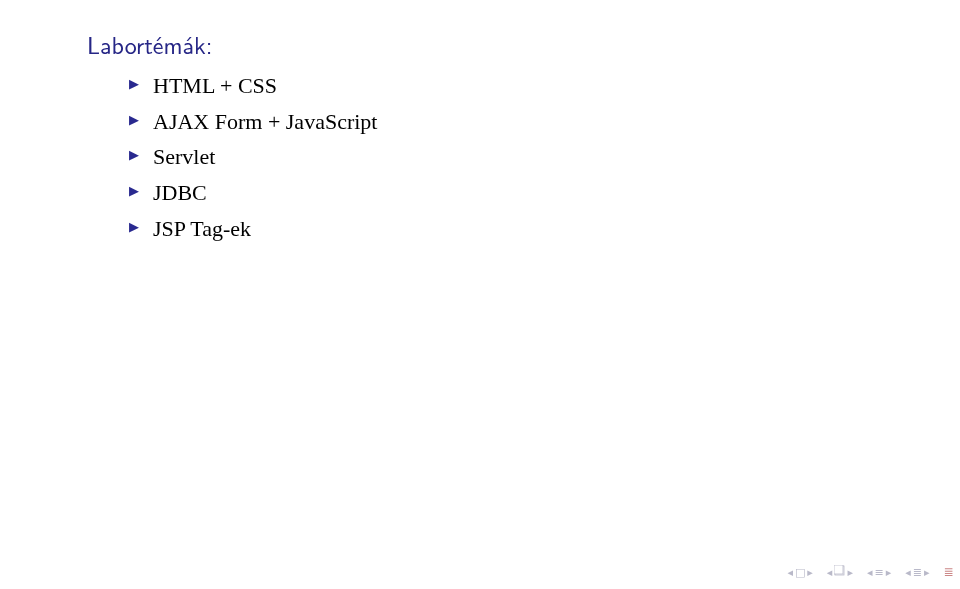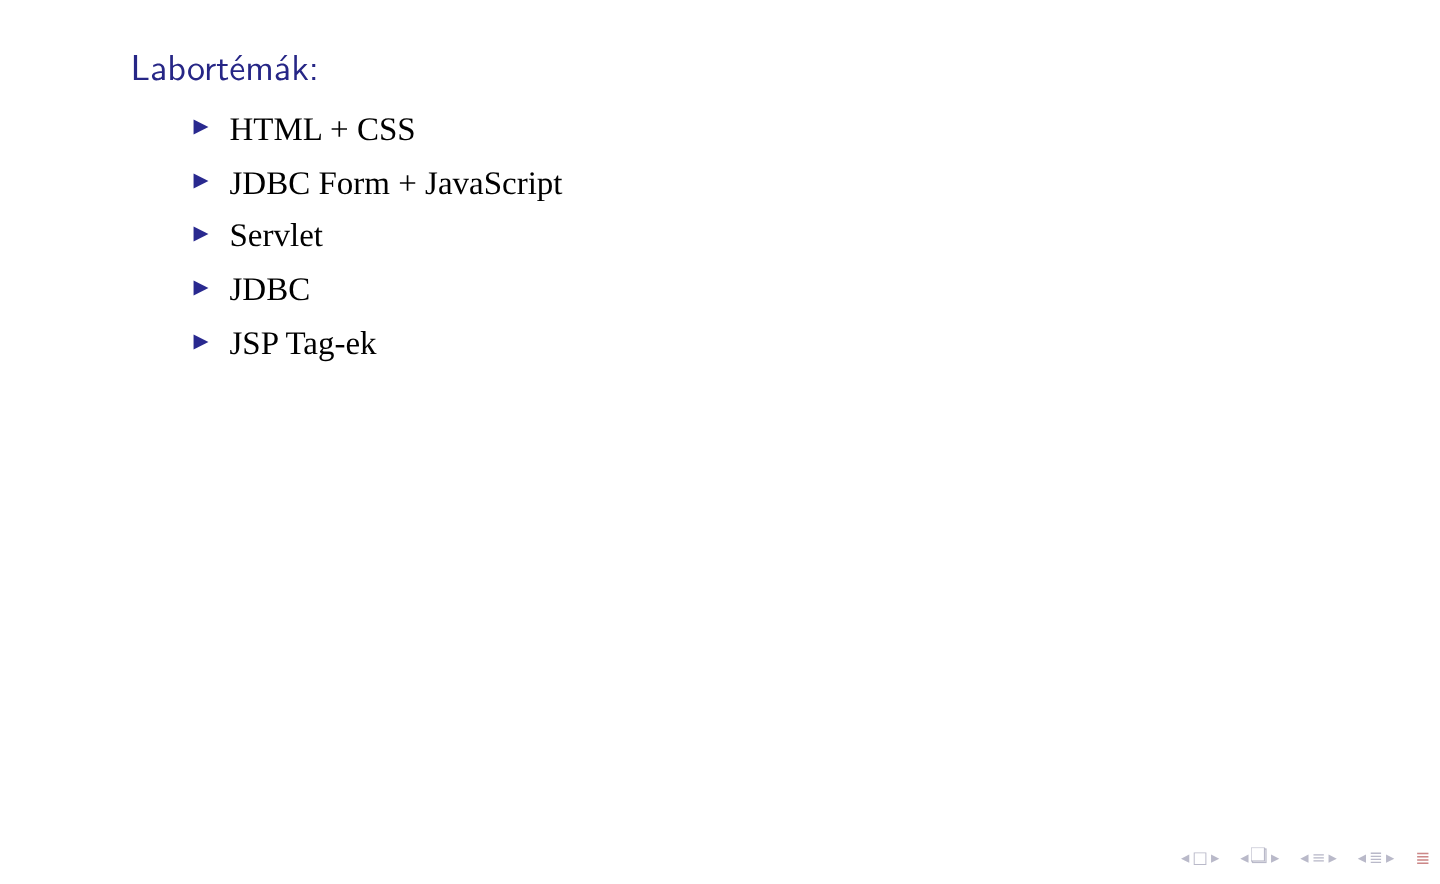--- a/index.html
+++ b/index.html
@@ -84,21 +84,21 @@
       letter-spacing: -1px;
     }
   </style>
 </head>
 <body>
 
 <div class="slide">
   <div class="title">Labortémák:</div>
   <ul class="items">
     <li><span>HTML + CSS</span></li>
-    <li><span>JDBC Form + JavaScript</span></li>
+    <li><span>AJAX Form + JavaScript</span></li>
     <li><span>Servlet</span></li>
     <li><span>JDBC</span></li>
     <li><span>JSP Tag-ek</span></li>
   </ul>
 
   <div class="nav">
     <span class="group">
       <span class="arrow">◂</span>
       <span class="icon">□</span>
       <span class="arrow">▸</span>

